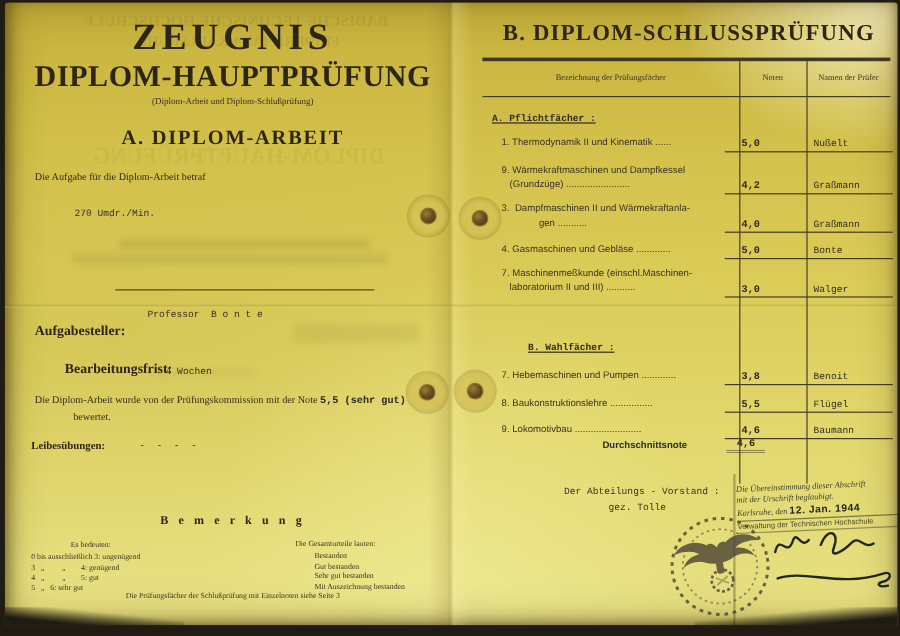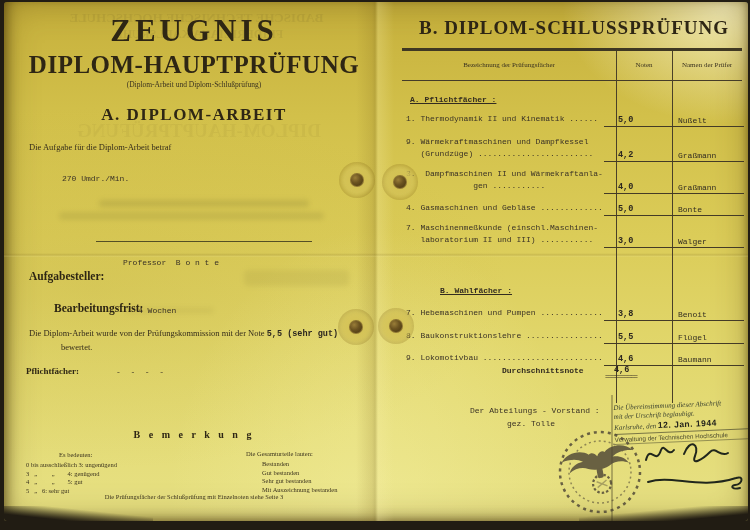--- a/index.html
+++ b/index.html
@@ -57,29 +57,29 @@
   
   #rtable { position:absolute; left:398px; top:46px; width:340px; height:352px; border-top:3px solid #3f3823; }
   #rtable .hdr { position:absolute; left:0; top:0; width:340px; height:30px; border-bottom:1.2px solid #453c28; }
   #rtable .hdr span { position:absolute; top:10px; font-size:7px; text-align:center; color:#3a3220; }
   .colline { position:absolute; top:0; width:1.2px; height:352px; background:#4a4028; }
 
   .sec-label { position:absolute; font-family:"Liberation Mono", monospace; font-size:8px; font-weight:bold; color:#332c20;
     text-decoration:underline; white-space:pre; }
 
   .trow { position:absolute; left:4px; width:334px; }
-  .trow .subj { width:208px; font-family:Liberation Mono, monospace; font-size:8px; line-height:12px; color:#3a3226; white-space:pre; }
+  .trow .subj { width:208px; font-family:Liberation Sans, sans-serif; font-size:8px; line-height:12px; color:#3a3226; white-space:pre;margin-left:12px; }
   .trow .note { position:absolute; left:212px; bottom:0; font-family:"Liberation Mono", monospace; font-weight:bold; font-size:8.5px; color:#2c2720; }
   .trow .exam { position:absolute; left:272px; bottom:0; font-family:"Liberation Mono", monospace; font-size:8px; color:#332d22; }
   .trow .row-rule { position:absolute; left:198px; right:-4px; bottom:-2px; border-bottom:1.2px solid #443b26; }
   .r0{top:62px;height:12px} .r1{top:85px;height:24px} .r2{top:117px;height:24px}
   .r3{top:151px;height:12px} .r4{top:171px;height:24px} .r5{top:203px;height:12px}
   .r6{top:256px;height:12px} .r7{top:279px;height:12px} .r8{top:301px;height:12px}
 
-  .avg-label { position:absolute; left:100px; top:315px; font-family:Liberation Mono, monospace; font-size:8px; font-weight:bold; color:#332c20; }
+  .avg-label { position:absolute; left:100px; top:315px; font-family:Liberation Sans, sans-serif; font-size:8px; font-weight:bold; color:#332c20; }
   .avg-val { position:absolute; left:212px; top:314px; font-family:"Liberation Mono", monospace; font-size:8.5px; font-weight:bold; color:#2c2720; }
   .avg-eq { position:absolute; left:203px; top:322px; font-family:"Liberation Mono", monospace; font-size:7px; letter-spacing:-1px; color:#3a3226; }
 
   
   .cert { position:absolute; left:610px; top:399px; width:138px; transform:rotate(-2.5deg); color:#39402f; }
   .cert .hand { font-family:"Liberation Serif", serif; font-style:italic; font-size:7px; line-height:9px; }
   .cert .dateline { border-bottom:1px solid rgba(50,50,35,0.6); padding-bottom:1px; margin-top:1px; }
   .cert .datestamp { font-family:"Liberation Sans", sans-serif; font-weight:bold; font-style:normal; font-size:8.5px; letter-spacing:0.5px; color:#23231c; }
   .cert .admin { font-family:"Liberation Sans", sans-serif; font-size:6.3px; color:rgba(42,42,30,0.85); border-bottom:1px solid rgba(50,50,35,0.45); padding-bottom:1px; margin-top:1px; }
 
@@ -120,21 +120,21 @@
 
   <div class="abs serif lbl-bold" style="left:25px; top:300px;margin-left:25px;">Bearbeitungsfrist:</div>
   <div class="abs mono typed" style="left:134px; top:304px;">4 Wochen</div>
 
   <div class="abs serif small-serif" style="left:25px; top:326px; width:330px;">
     <span>Die Diplom-Arbeit wurde von der Prüfungskommission mit der Note</span>
     <span class="typed-bold">5,5 (sehr gut)</span>
   </div>
   <div class="abs serif small-serif" style="left:57px; top:340px;">bewertet.</div>
 
-  <div class="abs serif" style="left:22px; top:364px; font-weight:bold; font-size:9px; color:#2e2614;">Pflichtfächer:</div>
+  <div class="abs serif" style="left:22px; top:364px; font-weight:bold; font-size:9px; color:#2e2614;">Leibesübungen:</div>
   <div class="abs mono typed" style="left:112px; top:365px;">-  -  -  -</div>
 
   <div class="abs serif" style="left:60px; top:427px; width:260px; text-align:center; font-weight:bold; font-size:10px; letter-spacing:3px; color:#2e2614;">B e m e r k u n g</div>
 
   <div class="abs serif tiny-serif" style="left:55px; top:449px;">Es bedeuten:</div>
   <div class="abs mono" style="left:22px; top:459px; font-family:'Liberation Serif',serif; font-size:6.5px; line-height:8.5px; color:#3d351f; white-space:pre;"><span>0 bis ausschließlich 3: ungenügend</span><br><span>3   „         „        4: genügend</span><br><span>4   „         „        5: gut</span><br><span>5   „   6: sehr gut</span></div>
 
   <div class="abs serif tiny-serif" style="left:242px; top:448px;">Die Gesamturteile lauten:</div>
   <div class="abs" style="left:258px; top:458px; font-family:'Liberation Serif',serif; font-size:6.5px; line-height:8.5px; color:#3d351f;"><span>Bestanden</span><br><span>Gut bestanden</span><br><span>Sehr gut bestanden</span><br><span>Mit Auszeichnung bestanden</span></div>
 

